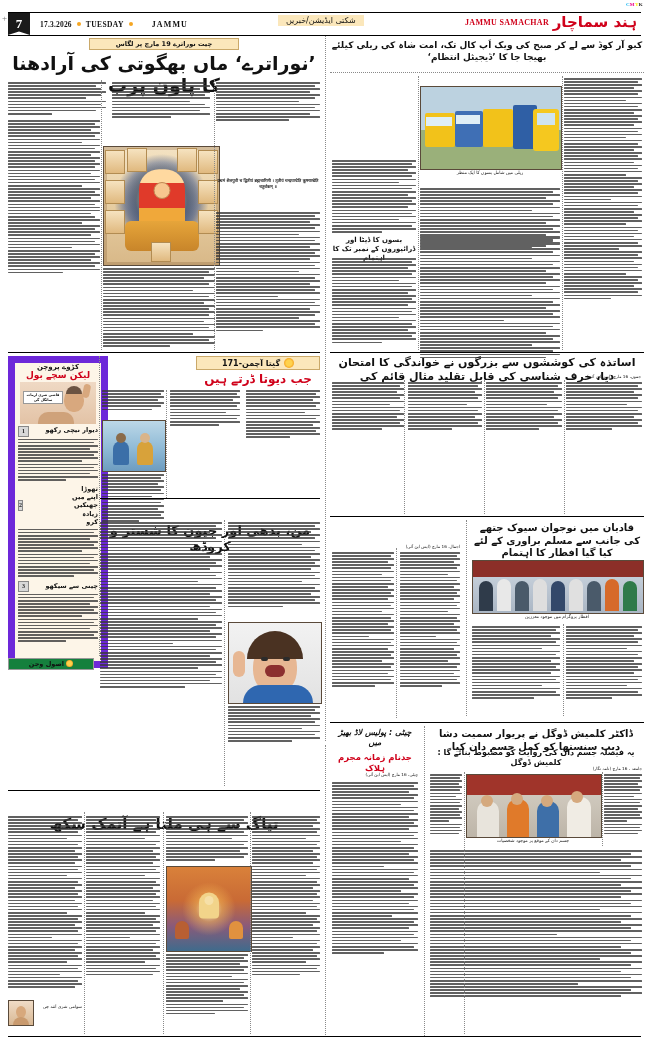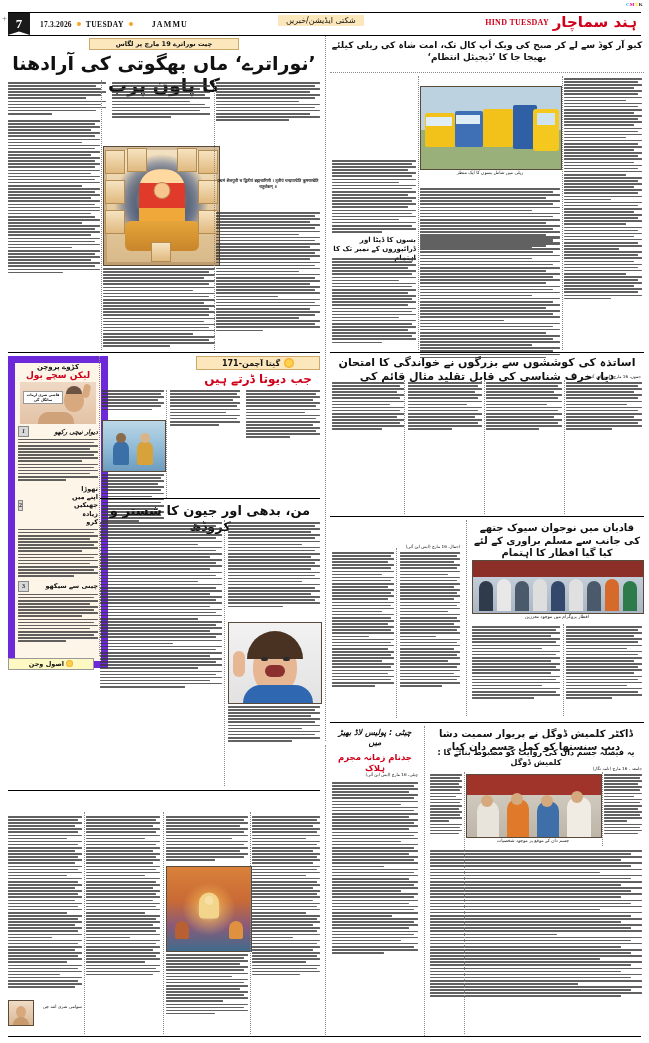--- a/index.html
+++ b/index.html
@@ -56,21 +56,21 @@
            font-family:"DejaVu Sans",sans-serif;font-weight:bold;}
 
   .sidebox{position:absolute;border:7px solid #6d28d9;background:#fdf6e6;}
   .numbadge{display:inline-block;width:9px;height:9px;background:#d8d8d8;border:1px solid #888;
             font-size:6px;text-align:center;line-height:9px;color:#222;font-weight:bold;}
 
   .sunicon{display:inline-block;width:10px;height:10px;border-radius:50%;
            background:radial-gradient(circle,#ffd24d 40%,#f5a623 70%,#e8821a 100%);}
 
   .hl-xl{font-size:19px;line-height:1.15;}
-  .hl-l{font-size:13px;line-height:1.2;}
+  .hl-l{font-size:13px;line-height:1.2;margin-top:20px;}
   .hl-m{font-size:12px;line-height:1.25;}
   .hl-s{font-size:8px;line-height:1.3;}
   .hl-xs{font-size:6.5px;line-height:1.3;}
 </style>
 </head>
 <body>
 
 <div class="page">
 
   <div class="cropmark" style="left:2px;top:14px;">+</div>
@@ -79,21 +79,21 @@
   </div>
 
   <div class="masthead">
     <div class="pagenum">7</div>
     <div class="mh-date">17.3.2026</div>
     <span class="dot"></span>
     <div class="mh-day">TUESDAY</div>
     <span class="dot"></span>
     <div class="mh-city">JAMMU</div>
     <div class="mh-tag">شکتی ایڈیشن/خبریں</div>
-    <div class="mh-eng">HIND TUESDAY</div>
+    <div class="mh-eng">JAMMU SAMACHAR</div>
     <div class="mh-logo">ہند سماچار</div>
   </div>
 
   <div class="vdiv" style="left:325px;top:36px;height:705px;"></div>
   <div class="vdiv" style="left:325px;top:745px;height:290px;"></div>
 
   <div style="position:absolute;left:8px;top:38px;width:312px;">
     <div class="boxhead hl-xs" style="margin:0 auto 3px;width:148px;text-align:center;padding:1px 0;">چیت نوراترے 19 مارچ پر لگاس</div>
     <div class="hl hl-xl" style="text-align:center;">
       <span class="red">’نوراترے‘</span>
@@ -310,21 +310,21 @@
       <div style="position:absolute;right:12px;top:6px;width:20px;height:24px;border-radius:50% 50% 45% 45%;
                   background:#d8a87e;"></div>
       <div style="position:absolute;right:14px;top:4px;width:16px;height:8px;border-radius:8px 8px 0 0;background:#6b5342;"></div>
       <div style="position:absolute;right:6px;top:2px;width:7px;height:14px;background:#d8a87e;border-radius:4px;transform:rotate(12deg);"></div>
       <div style="position:absolute;right:22px;bottom:0;width:36px;height:12px;background:#cfa27a;border-radius:10px 10px 0 0;"></div>
       <div class="boxhead" style="position:absolute;left:3px;top:9px;width:36px;background:#fff;border:1px solid #999;
                   font-size:3.6px;text-align:center;line-height:1.35;padding:1px;">قاضی شری ارمات سائگل گی</div>
     </div>
 
     <div style="position:relative;margin:3px 3px 0;">
-      <div style="display:flex;align-items:flex-end;justify-content:space-between;direction:rtl;font-style:italic;">
+      <div style="display:flex;align-items:flex-start;justify-content:space-between;direction:rtl;">
         <div class="hl hl-xs">دیوار نیچی رکھو</div>
         <span class="numbadge">1</span>
       </div>
       <div class="body" style="margin-top:2px;">
         <div class="ln s100"></div>
           <div class="ln s95"></div>
           <div class="ln s100"></div>
           <div class="ln s90"></div>
         <div class="ln s100"></div>
           <div class="ln s95"></div>
@@ -384,21 +384,21 @@
           <div class="ln s90"></div>
         <div class="ln s100"></div>
           <div class="ln s95"></div>
           <div class="ln s100"></div>
           <div class="ln s60"></div>
       </div>
     </div>
   </div>
 
   <div class="boxhead hl-xs" style="position:absolute;left:8px;top:658px;width:86px;box-sizing:border-box;
-              background:#fef9c3;border:1px solid #999;text-align:center;padding:1px 14px;">
+              background:#15803d;border:1px solid #999;text-align:center;padding:1px 14px;">
     <span class="sunicon" style="width:7px;height:7px;vertical-align:-1px;"></span>
     <span>اصول وجن</span>
   </div>
 
   <div class="boxhead" style="position:absolute;left:196px;top:356px;width:124px;box-sizing:border-box;
               text-align:center;padding:1px 0;font-size:8px;display:flex;align-items:center;justify-content:center;gap:4px;">
     <span class="sunicon"></span>
     <span>گیتا آچمن-171</span>
   </div>
   <div class="hl hl-m red" style="position:absolute;left:196px;top:372px;width:124px;text-align:center;">جب دیوتا ڈرتے ہیں</div>
@@ -584,20 +584,21 @@
       <div class="ln s80"></div>
     <div class="ln s100"></div>
       <div class="ln s95"></div>
       <div class="ln s100"></div>
       <div class="ln s90"></div>
     <div class="ln s100"></div>
       <div class="ln s70"></div>
   </div>
 
   <div class="hdiv" style="left:8px;top:790px;width:312px;"></div>
+  <div class="hl hl-l" style="position:absolute;left:8px;top:795px;width:312px;text-align:center;font-size:15px;">تیاگ سے ہی ملتا ہے آتمک سکھ</div>
 
   <div class="photo" style="left:166px;top:866px;width:84px;height:84px;
               background:
                 radial-gradient(circle at 50% 50%, rgba(255,245,200,.95) 0%, rgba(255,200,90,.45) 22%, rgba(0,0,0,0) 45%),
                 linear-gradient(#d9813a,#c96a35 40%,#8a5a7a 70%,#3f6b8c 100%);">
     <div style="position:absolute;left:50%;top:44%;transform:translate(-50%,-44%);
                 width:20px;height:26px;background:#f2d48a;border-radius:10px 10px 4px 4px;"></div>
     <div style="position:absolute;left:50%;top:34%;transform:translateX(-50%);
                 width:9px;height:9px;border-radius:50%;background:#f6e0a8;"></div>
     <div style="position:absolute;left:8px;bottom:12px;width:14px;height:18px;background:#b85f33;border-radius:7px 7px 2px 2px;"></div>
@@ -959,21 +960,21 @@
       <div class="ln s90"></div>
     <div class="ln s100"></div>
       <div class="ln s95"></div>
       <div class="ln s100"></div>
       <div class="ln s80"></div>
     <div class="ln s100"></div>
       <div class="ln s95"></div>
       <div class="ln s100"></div>
       <div class="ln s60"></div>
   </div>
-  <div class="hl hl-s" style="position:absolute;left:332px;top:236px;width:84px;font-size:7px;">بسوں کا ڈیٹا اور ڈرائیوروں کے نمبر تک کا اہتمام</div>
+  <div class="hl hl-s" style="position:absolute;left:332px;top:236px;width:84px;text-align:center;font-size:7px;">بسوں کا ڈیٹا اور ڈرائیوروں کے نمبر تک کا اہتمام</div>
   <div class="col body" style="position:absolute;left:332px;top:258px;width:84px;">
     <div class="ln s100"></div>
       <div class="ln s95"></div>
       <div class="ln s100"></div>
       <div class="ln s90"></div>
     <div class="ln s100"></div>
       <div class="ln s95"></div>
       <div class="ln s100"></div>
       <div class="ln s80"></div>
     <div class="ln s100"></div>

